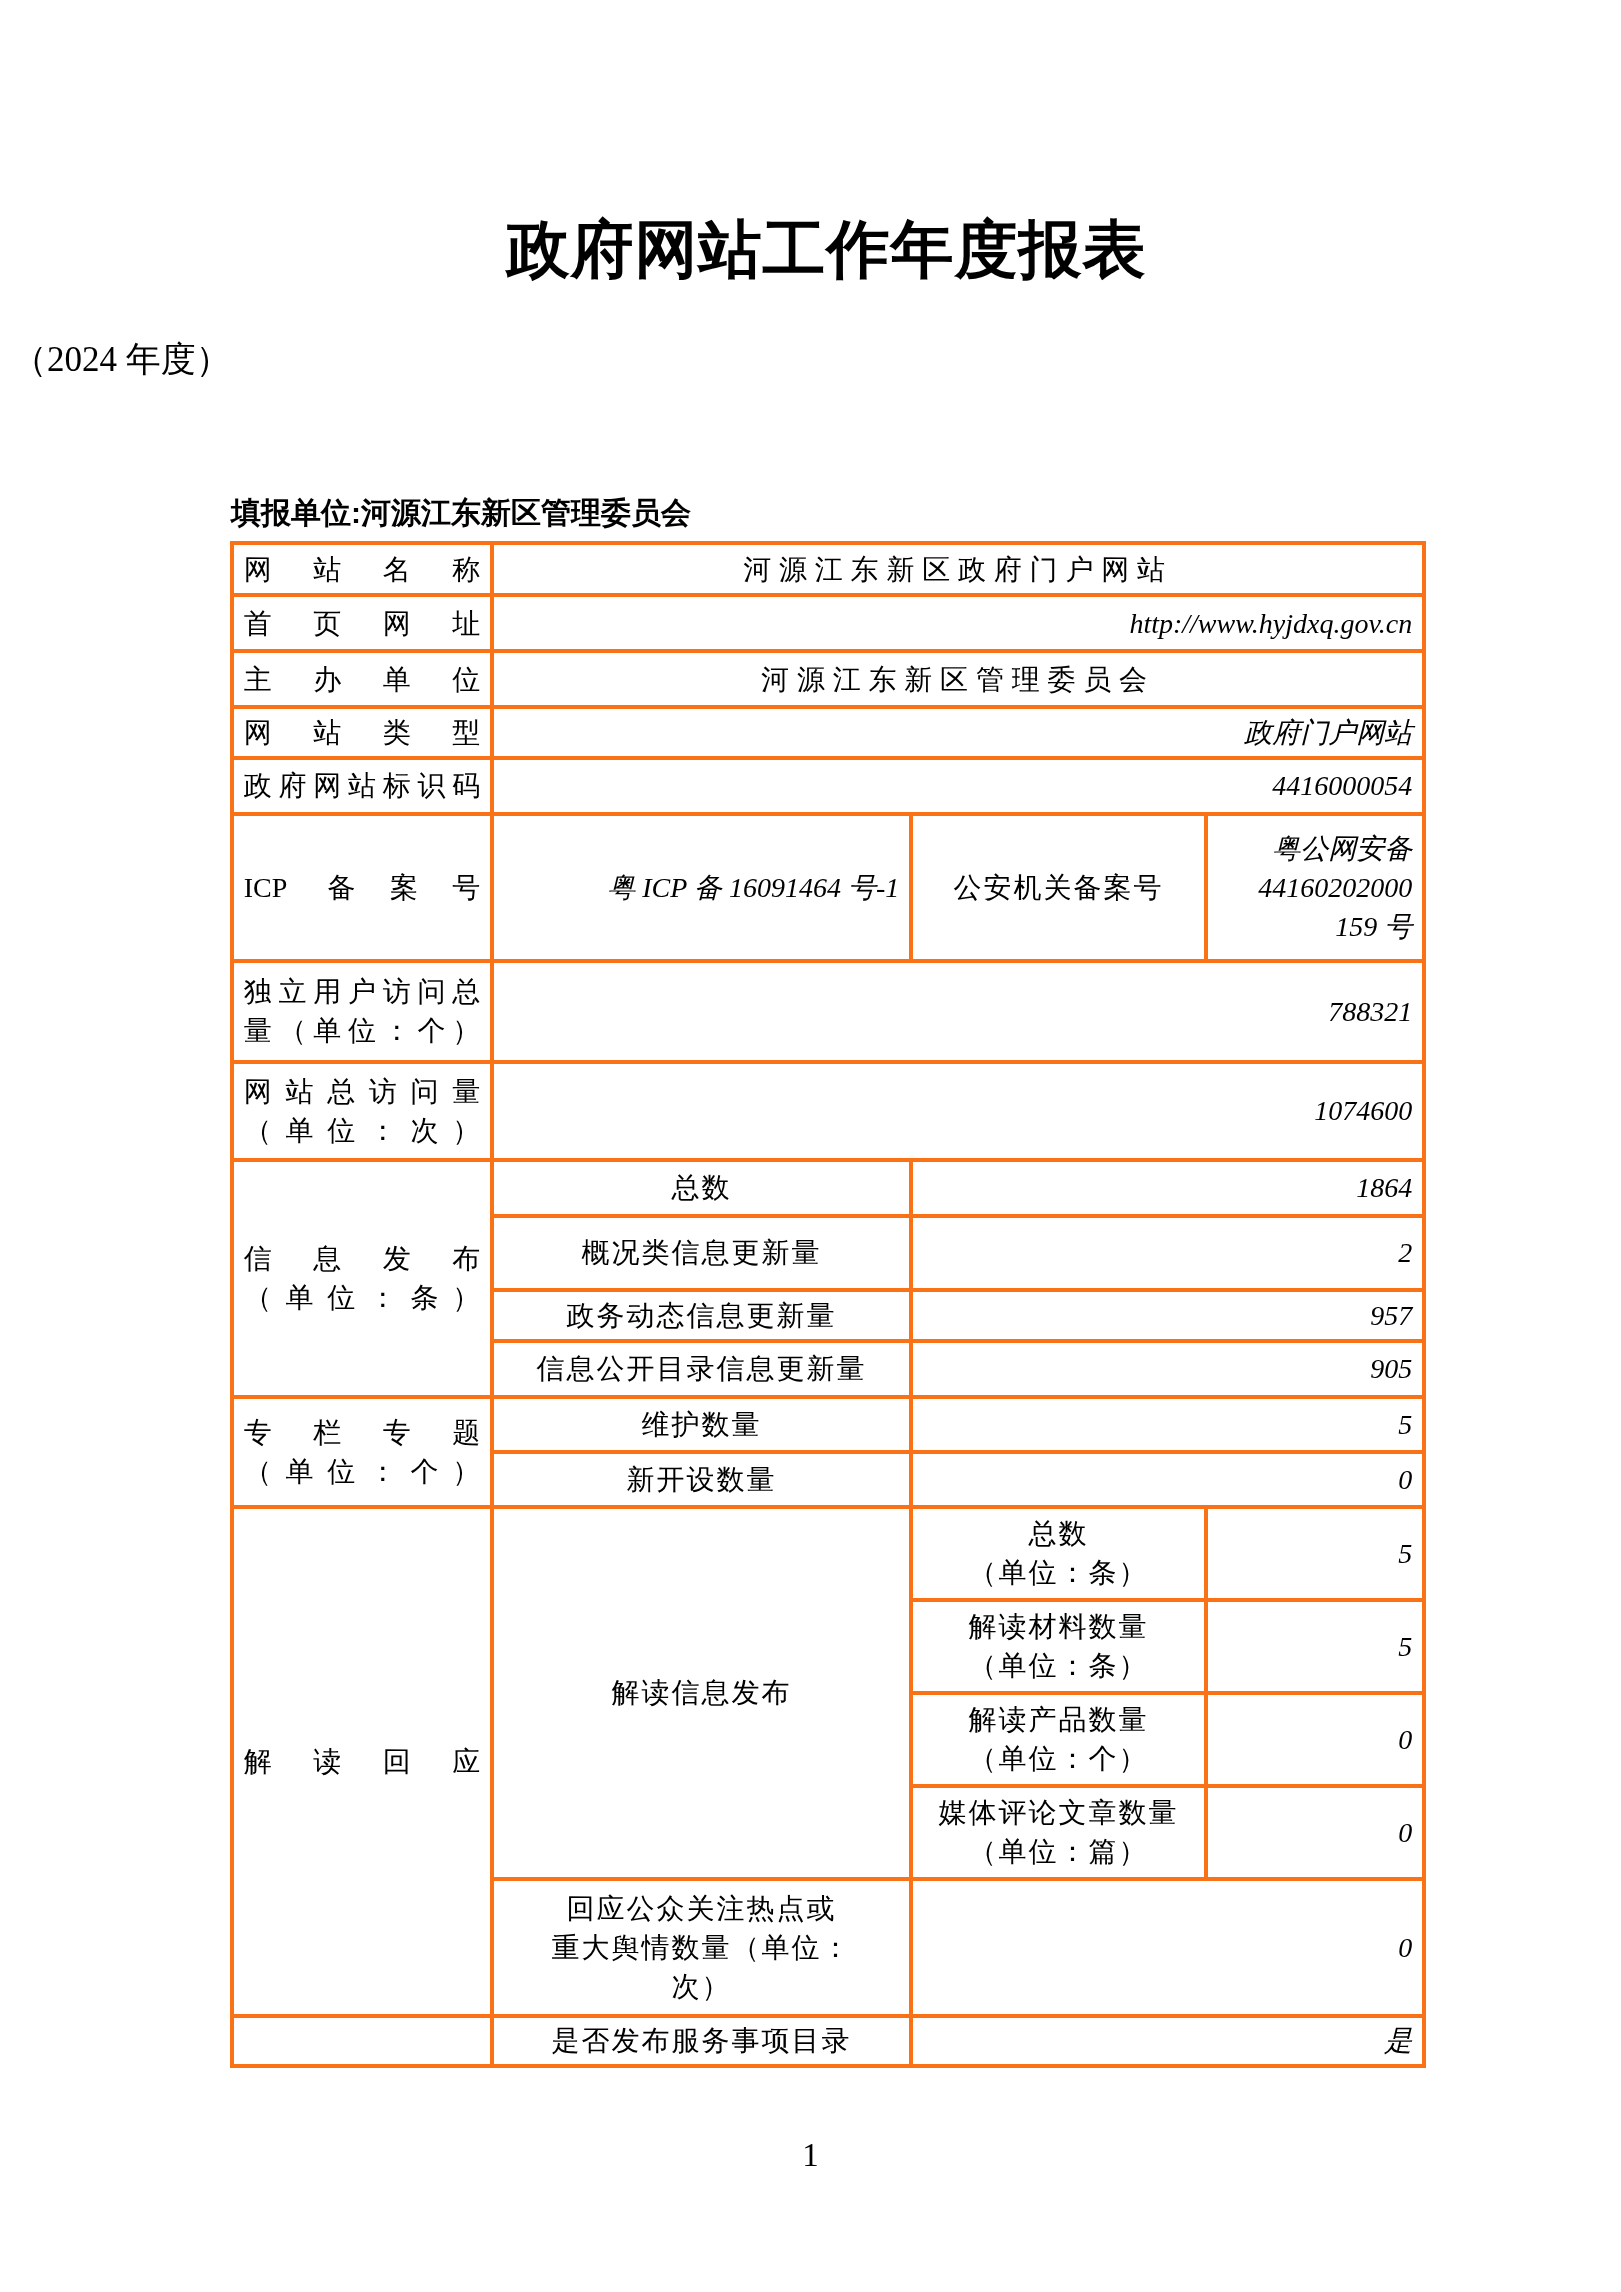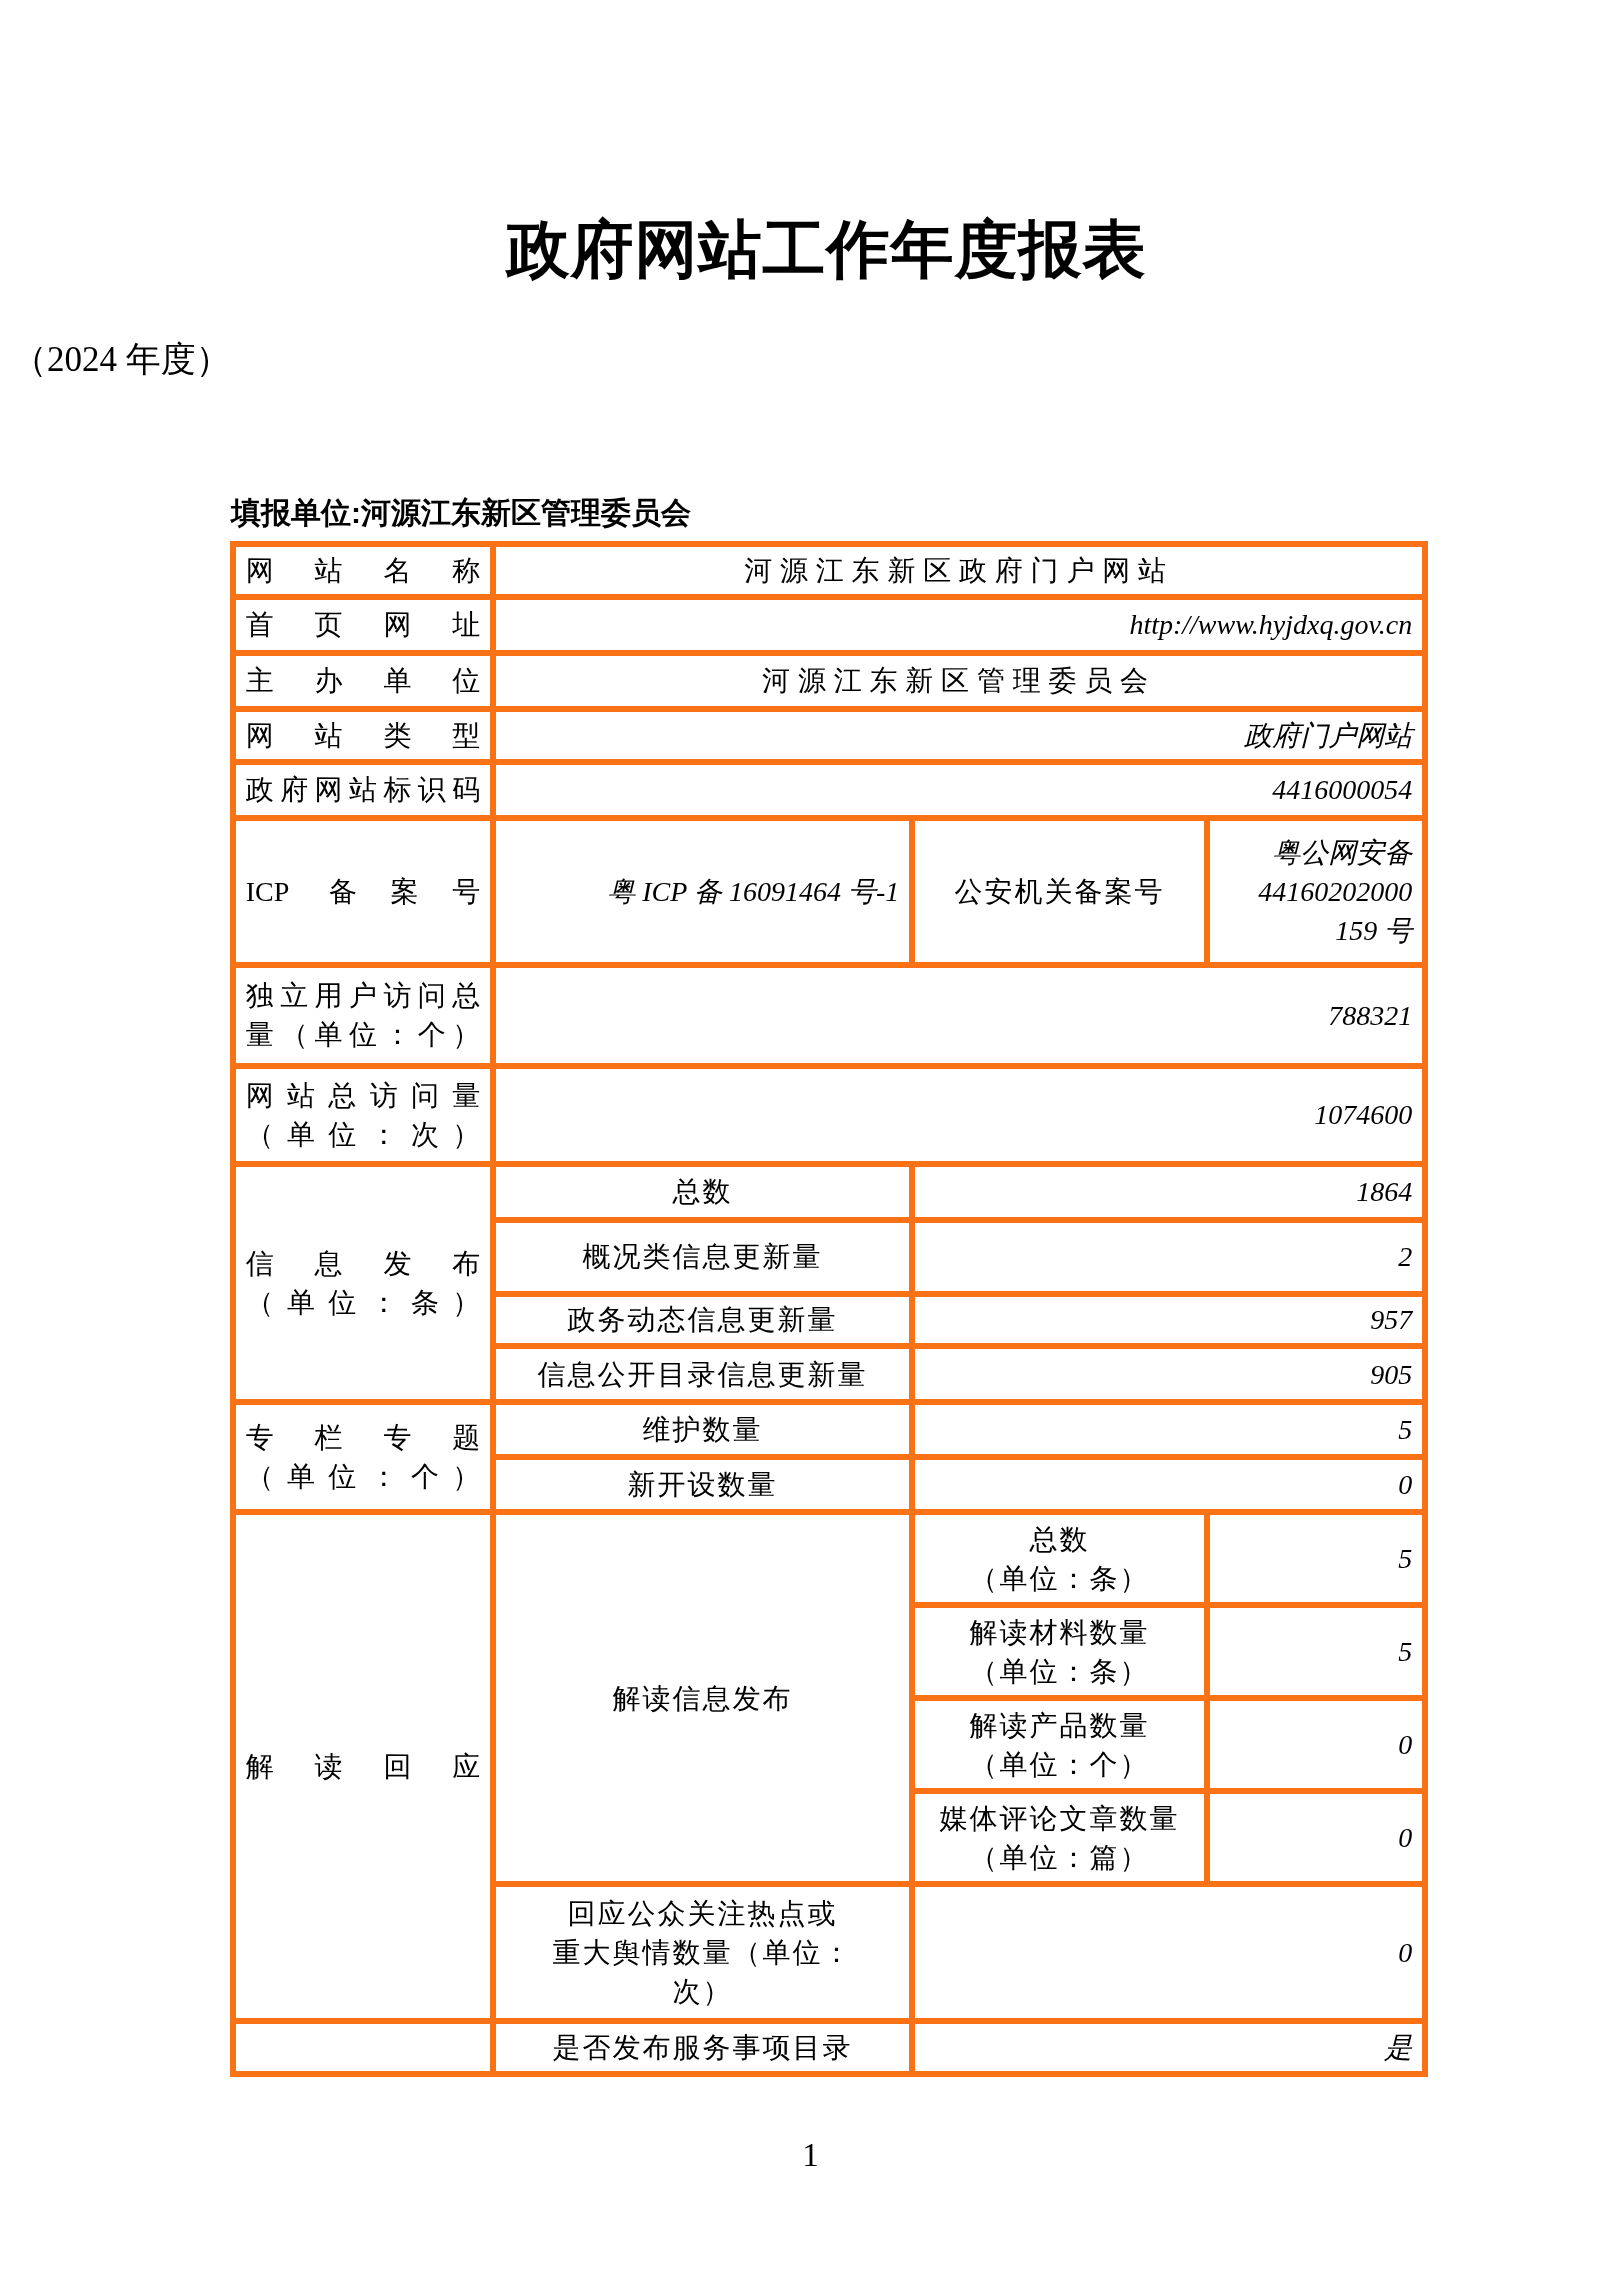--- a/index.html
+++ b/index.html
@@ -32,21 +32,21 @@
   }
   table.report{
     position:absolute;top:541px;left:230px;
     width:1191px;
     border-collapse:collapse;
     table-layout:fixed;
     border:2.9px solid #1c1c1c;
     font-size:28px;
   }
   table.report td{
-    border:6px solid #f97316;
+    border:4px solid #f97316;
     vertical-align:middle;
     padding:3.9px 9.8px;
     line-height:39px;
     white-space:pre-line;
     overflow:hidden;
   }
   tr.thick td{border-top-width:3.9px;}
   td.c1{
     text-align:justify;
     text-align-last:justify;

